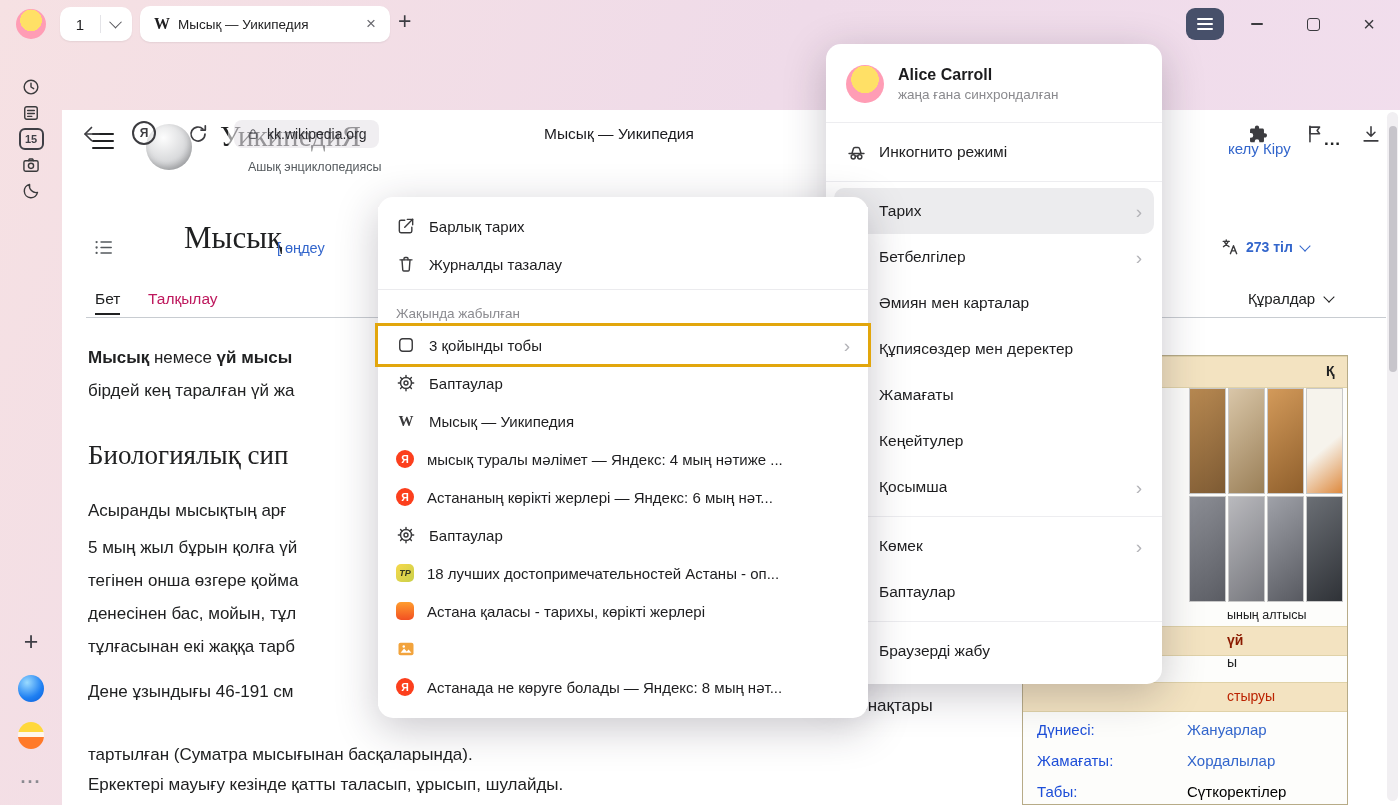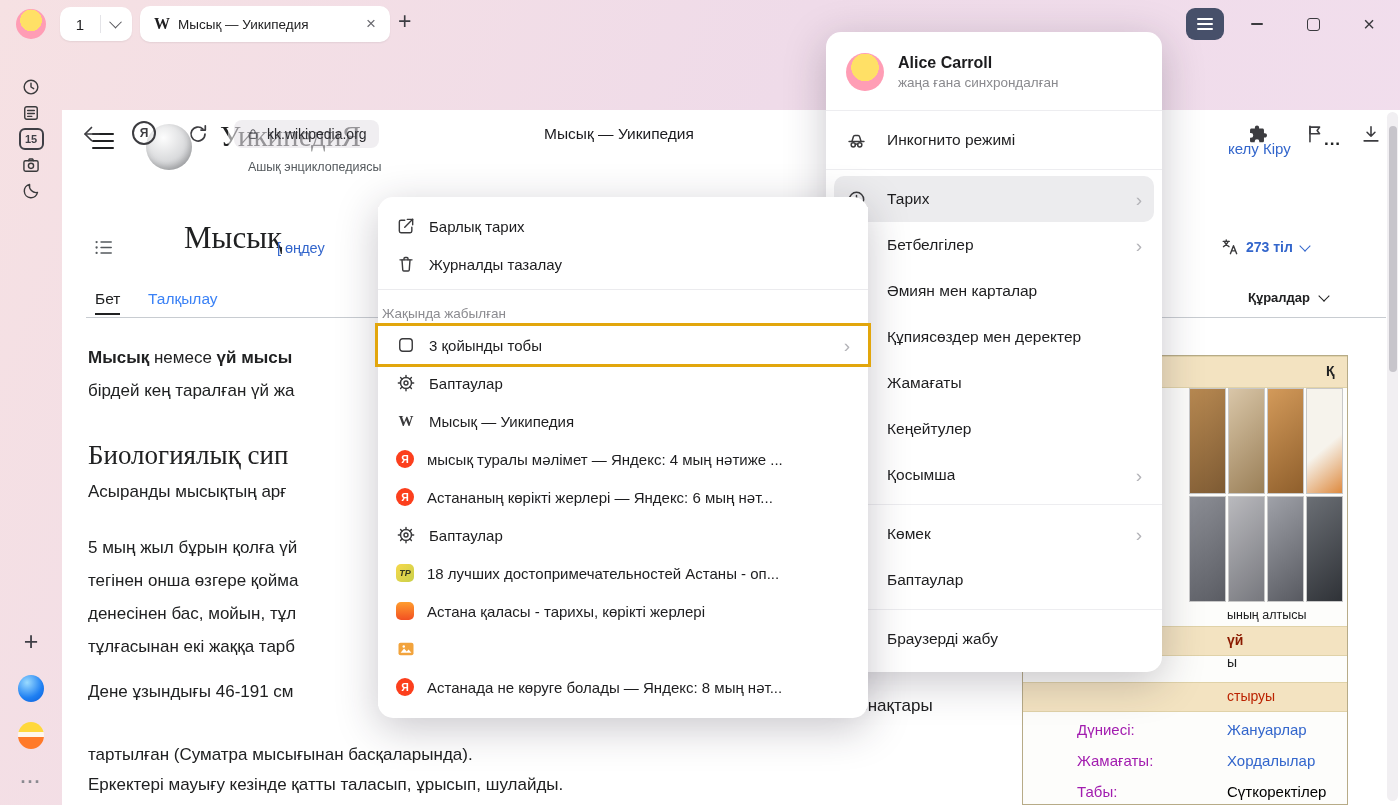--- a/index.html
+++ b/index.html
@@ -63,28 +63,28 @@
   .globe{position:absolute;left:84px;top:14px;width:46px;height:46px;border-radius:50%;
     background:radial-gradient(circle at 38% 30%,#fdfdfd,#d9dadc 55%,#a7a9ad);box-shadow:inset -2px -3px 6px rgba(0,0,0,.18);}
   .wordmark{position:absolute;left:158px;top:10px;font-family:"Liberation Serif","DejaVu Serif",serif;font-size:29px;color:#202122;}
   .tagline{position:absolute;left:186px;top:50px;font-size:12.5px;color:#54595d;}
   .auth{position:absolute;left:1166px;top:30px;font-size:15px;color:#3366cc;cursor:pointer;}
   .hdots{position:absolute;left:1262px;top:24px;font-size:17px;font-weight:bold;color:#202122;cursor:pointer;}
   .langbox{position:absolute;left:1158px;top:127px;display:flex;align-items:center;gap:6px;color:#3366cc;cursor:pointer;}
   .langbox .icn{width:20px;height:20px;}
   .langtxt{font-size:14px;font-weight:bold;}
   .chev-sm{width:7px;height:7px;border-right:1.6px solid #3366cc;border-bottom:1.6px solid #3366cc;transform:rotate(45deg);margin:-3px 0 0 2px;}
-  .tools{position:absolute;left:1186px;top:180px;display:flex;align-items:center;gap:8px;font-size:13px;color:#202122;cursor:pointer;font-weight:bold;}
+  .tools{position:absolute;left:1186px;top:180px;display:flex;align-items:center;gap:8px;font-size:15px;color:#202122;cursor:pointer;}
   .tools .chev-sm{border-color:#202122;}
   .tocic{position:absolute;left:30px;top:126px;width:23px;height:23px;color:#54595d;cursor:pointer;}
   .ptitle{position:absolute;left:122px;top:110px;font-family:"Liberation Serif","DejaVu Serif",serif;font-size:31px;color:#202122;}
   .editlink{position:absolute;left:215px;top:130px;font-size:14.5px;color:#3366cc;cursor:pointer;}
   .wtab{position:absolute;top:180px;font-size:15.5px;cursor:pointer;}
   .wtab.active{color:#202122;border-bottom:2.4px solid #202122;padding-bottom:5px;}
-  .wtab.plain{color:#3b82f6;}
+  .wtab.plain{color:#be185d;}
   .tabline{position:absolute;left:24px;top:207px;width:1300px;height:1px;background:#c8ccd1;}
   .wl{position:absolute;left:26px;font-size:17px;color:#202122;white-space:nowrap;}
   .wh2{position:absolute;left:26px;font-family:"Liberation Serif","DejaVu Serif",serif;font-size:27px;color:#202122;white-space:nowrap;}
   
   .infobox{position:absolute;left:960px;top:245px;width:326px;height:450px;background:#fdfdfb;
     border:1px solid #b7ab87;box-sizing:border-box;font-size:13px;}
   .ibx-band{position:absolute;left:0;right:0;background:#f3e3c1;border-top:1px solid #e0d2a8;border-bottom:1px solid #e0d2a8;}
   .ibx-header{top:0;height:30px;}
   .ibx-hfrag{position:absolute;left:303px;top:6px;font-weight:bold;color:#202122;font-size:14px;}
   .ibx-photos{position:absolute;top:32px;right:4px;width:154px;height:216px;display:grid;
@@ -98,47 +98,47 @@
   .cat-photo-6{background:linear-gradient(135deg,#b9b9bd,#77787e);}
   .cat-photo-7{background:linear-gradient(140deg,#9fa1a8,#585a61);}
   .cat-photo-8{background:linear-gradient(140deg,#6b6f75,#2f3237);}
   .ibx-caption{position:absolute;top:252px;left:204px;font-size:12.5px;color:#202122;}
   .ibx-b1{top:270px;height:28px;} .ibx-b2{top:326px;height:28px;}
   .ibx-b1 span{position:absolute;left:204px;top:5px;font-weight:bold;color:#8b1a00;font-size:14px;}
   .ibx-b2 span{position:absolute;left:204px;top:5px;color:#bb2200;font-size:14px;}
   .ibx-row-mid{position:absolute;top:298px;left:204px;font-size:14px;color:#202122;}
   .ibx-table{position:absolute;top:358px;left:0;right:0;}
   .ibx-tr{display:flex;padding:7px 14px;font-size:15px;}
-  .ibx-tl{width:150px;color:#a21caf;margin-left:40px;}
+  .ibx-tl{width:150px;color:#1d4ed8;}
   .ibx-tv.blue{color:#3366cc;cursor:pointer;} .ibx-tv.red{color:#000000;cursor:pointer;}
   
   .scrollbar{position:absolute;right:2px;top:112px;width:11px;bottom:4px;background:#f1eff2;border-radius:6px;z-index:6;}
   .sb-thumb{position:absolute;left:1.5px;top:14px;width:8px;height:246px;background:#c7c5cb;border-radius:5px;cursor:grab;}
   
   .menu{position:absolute;background:#fff;border-radius:15px;box-shadow:0 10px 42px rgba(40,30,50,.25);z-index:25;}
   .hmenu{left:332px;top:197px;width:490px;padding:10px 0 12px;z-index:30;margin-left:46px;}
-  .mmenu{left:826px;top:32px;width:336px;padding:8px 0 10px;}
+  .mmenu{left:826px;top:44px;width:336px;padding:8px 0 10px;}
   .icn{display:inline-flex;align-items:center;justify-content:center;width:20px;height:20px;color:#3a3a3c;flex:none;}
   .icn svg{display:block;width:100%;height:100%;}
   .fav{width:18px;height:18px;border-radius:5px;display:flex;align-items:center;justify-content:center;
     font-size:9px;font-weight:bold;flex:none;}
   .yfav{background:#fc3f1d;color:#fff;border-radius:50%;font-size:10.5px;}
   .tpfav{background:linear-gradient(135deg,#f6d84c,#c9d04a);color:#33391f;font-style:italic;}
   .orfav{background:linear-gradient(180deg,#ff9d2e,#f25022);}
   .hm-row{display:flex;align-items:center;gap:13px;height:38px;padding:0 18px;font-size:15px;cursor:pointer;background:#fff;}
   .hm-row.annotated{box-shadow:0 0 0 3px #e2a60c;position:relative;}
   .hm-div{height:1px;background:#ebebee;margin:6px 0;}
-  .hm-header{padding:10px 4px 5px;font-size:13.5px;color:#8b8b90;}
+  .hm-header{padding:10px 18px 5px;font-size:13.5px;color:#8b8b90;}
   .chev{margin-left:auto;color:#b3b3b8;font-size:19px;line-height:1;}
   .mm-profile{display:flex;align-items:center;gap:14px;padding:13px 20px 13px;}
   .mm-avatar{width:38px;height:38px;flex:none;}
   .mm-name{font-size:16px;font-weight:bold;color:#1c1c1e;}
   .mm-status{font-size:13.5px;color:#8a8a8e;margin-top:3px;}
   .mm-div{height:1px;background:#ededf0;margin:6px 0;}
-  .mm-row{display:flex;align-items:center;gap:20px;height:46px;margin:0 8px;padding:0 12px;border-radius:10px;
+  .mm-row{display:flex;align-items:center;gap:12px;height:46px;margin:0 8px;padding:0 12px;border-radius:10px;
     font-size:15.5px;cursor:pointer;}
   .mm-row .icn{width:21px;height:21px;}
   .mm-row.hl{background:#ececee;}
   .mm-label,.hm-label{white-space:nowrap;overflow:hidden;text-overflow:ellipsis;}
 </style>
 </head>
 <body>
 
 <div class="stage">
 
@@ -290,21 +290,21 @@
     <span class="ptitle">Мысық</span>
     <span class="editlink">[ өңдеу</span>
 
     <span class="wtab active" style="left:33px">Бет</span>
     <span class="wtab plain" style="left:86px">Талқылау</span>
     <div class="tabline"></div>
 
     <div class="wl" style="top:238px"><b>Мысық</b><span> немесе </span><b>үй мысы</b></div>
     <div class="wl" style="top:271px">бірдей кең таралған үй жа</div>
     <div class="wh2" style="top:330px">Биологиялық сип</div>
-    <div class="wl" style="top:372px">Асыранды мысықтың арғ</div>
+    <div class="wl" style="top:391px">Асыранды мысықтың арғ</div>
     <div class="wl" style="top:428px">5 мың жыл бұрын қолға үй</div>
     <div class="wl" style="top:461px">тегінен онша өзгере қойма</div>
     <div class="wl" style="top:494px">денесінен бас, мойын, тұл</div>
     <div class="wl" style="top:527px">тұлғасынан екі жаққа тарб</div>
     <div class="wl" style="top:572px">Дене ұзындығы 46-191 см</div>
     <div class="wl" style="top:635px">тартылған (Суматра мысығынан басқаларында).</div>
     <div class="wl" style="top:665px">Еркектері мауығу кезінде қатты таласып, ұрысып, шулайды.</div>
     <div class="wl" style="left:784px;top:586px">ырнақтары</div>
 
     <div class="infobox">

